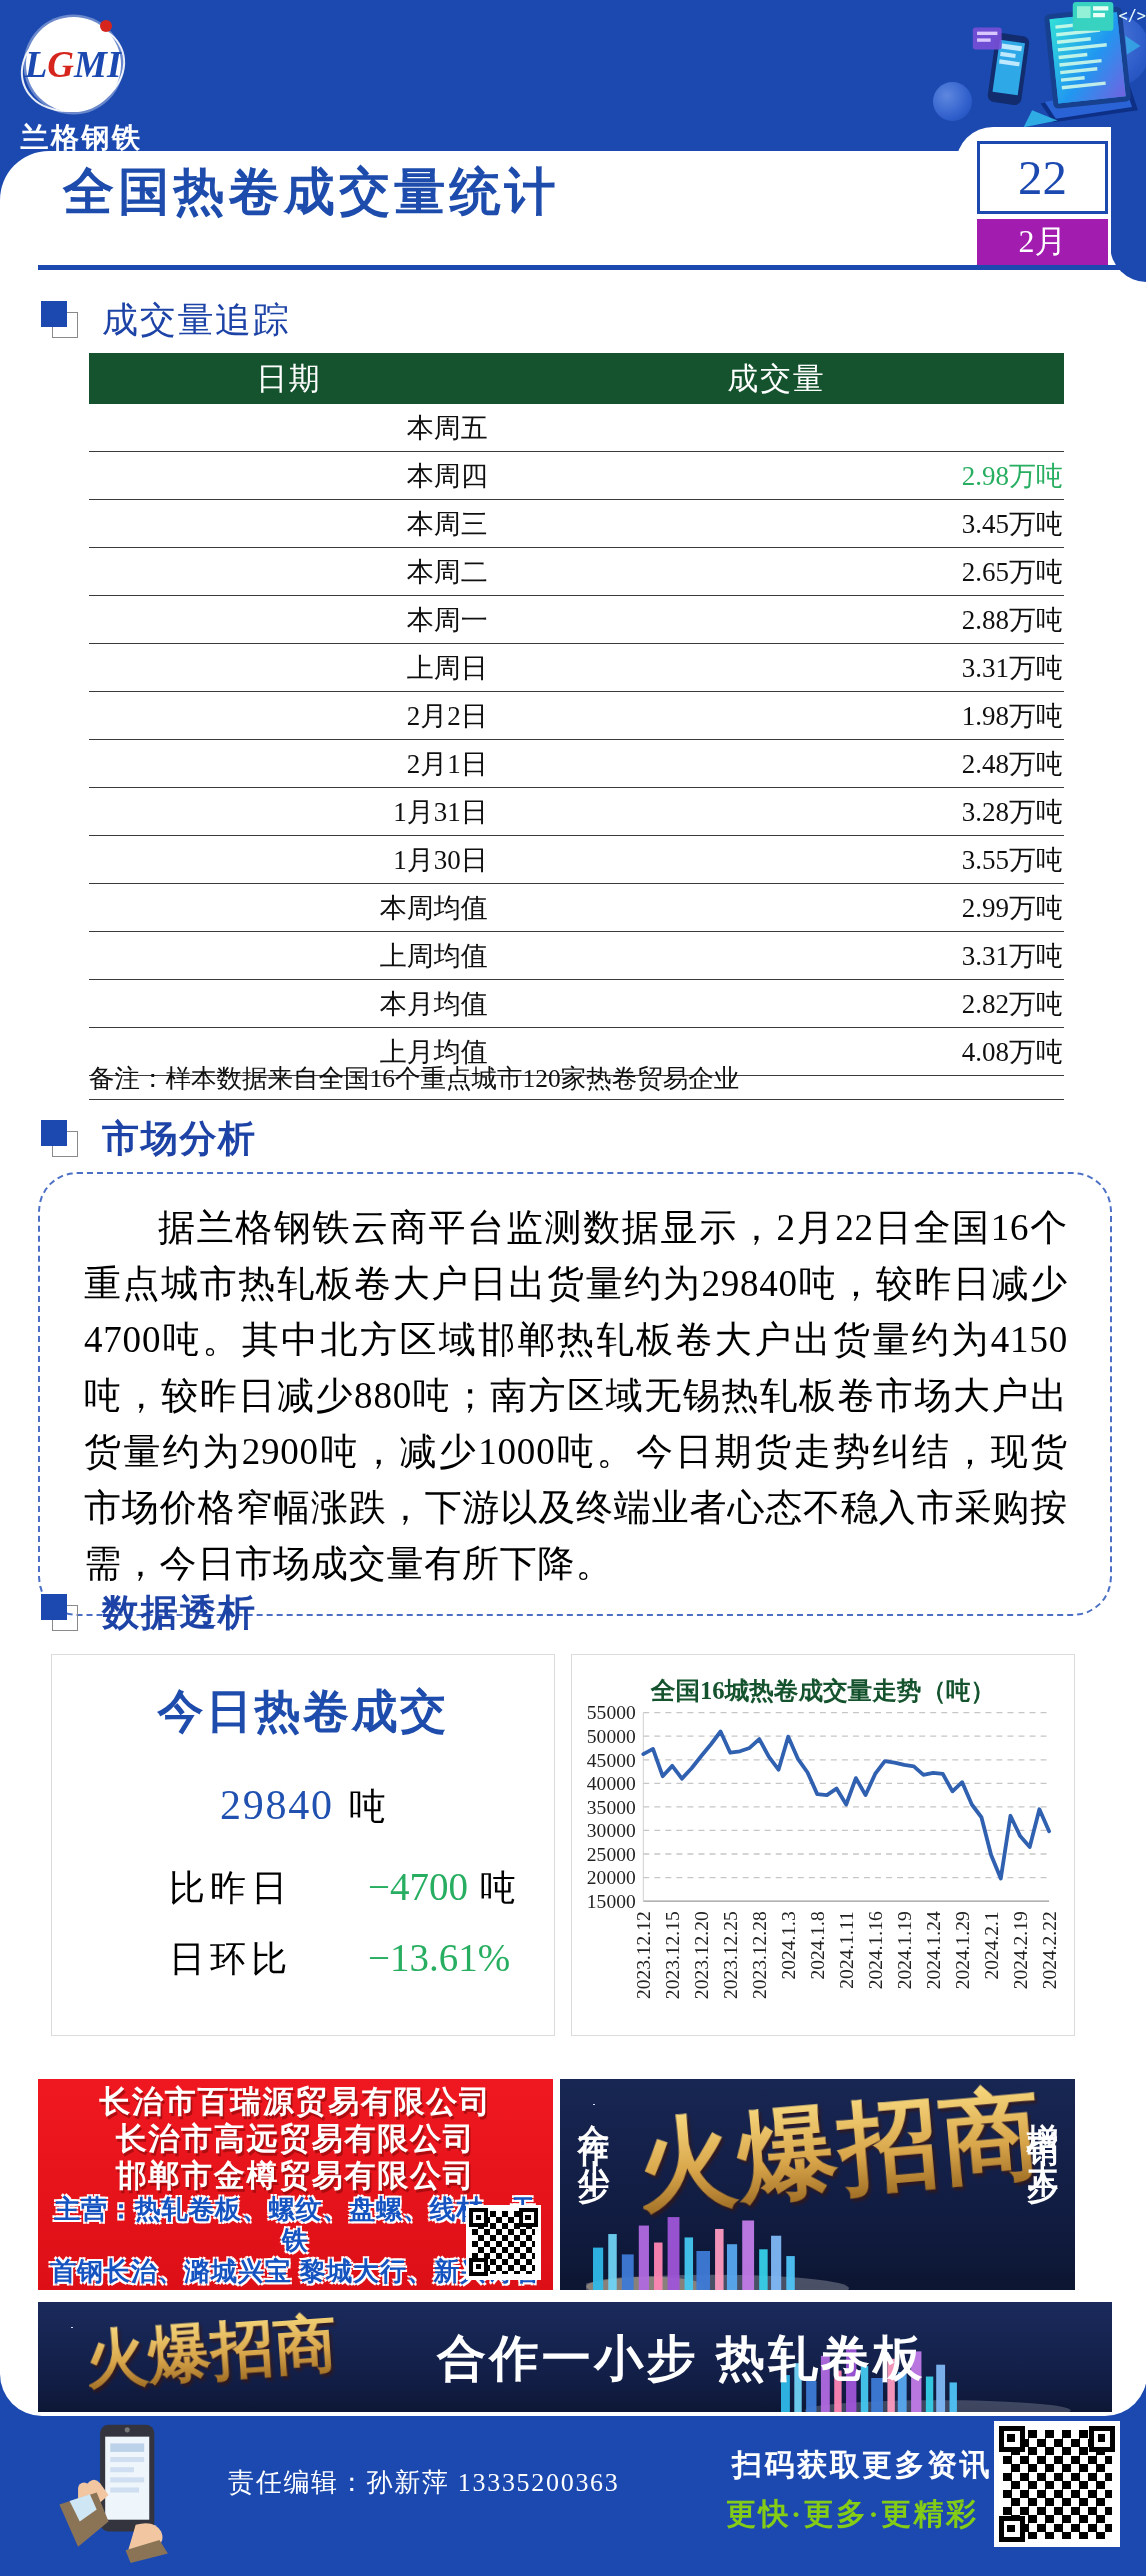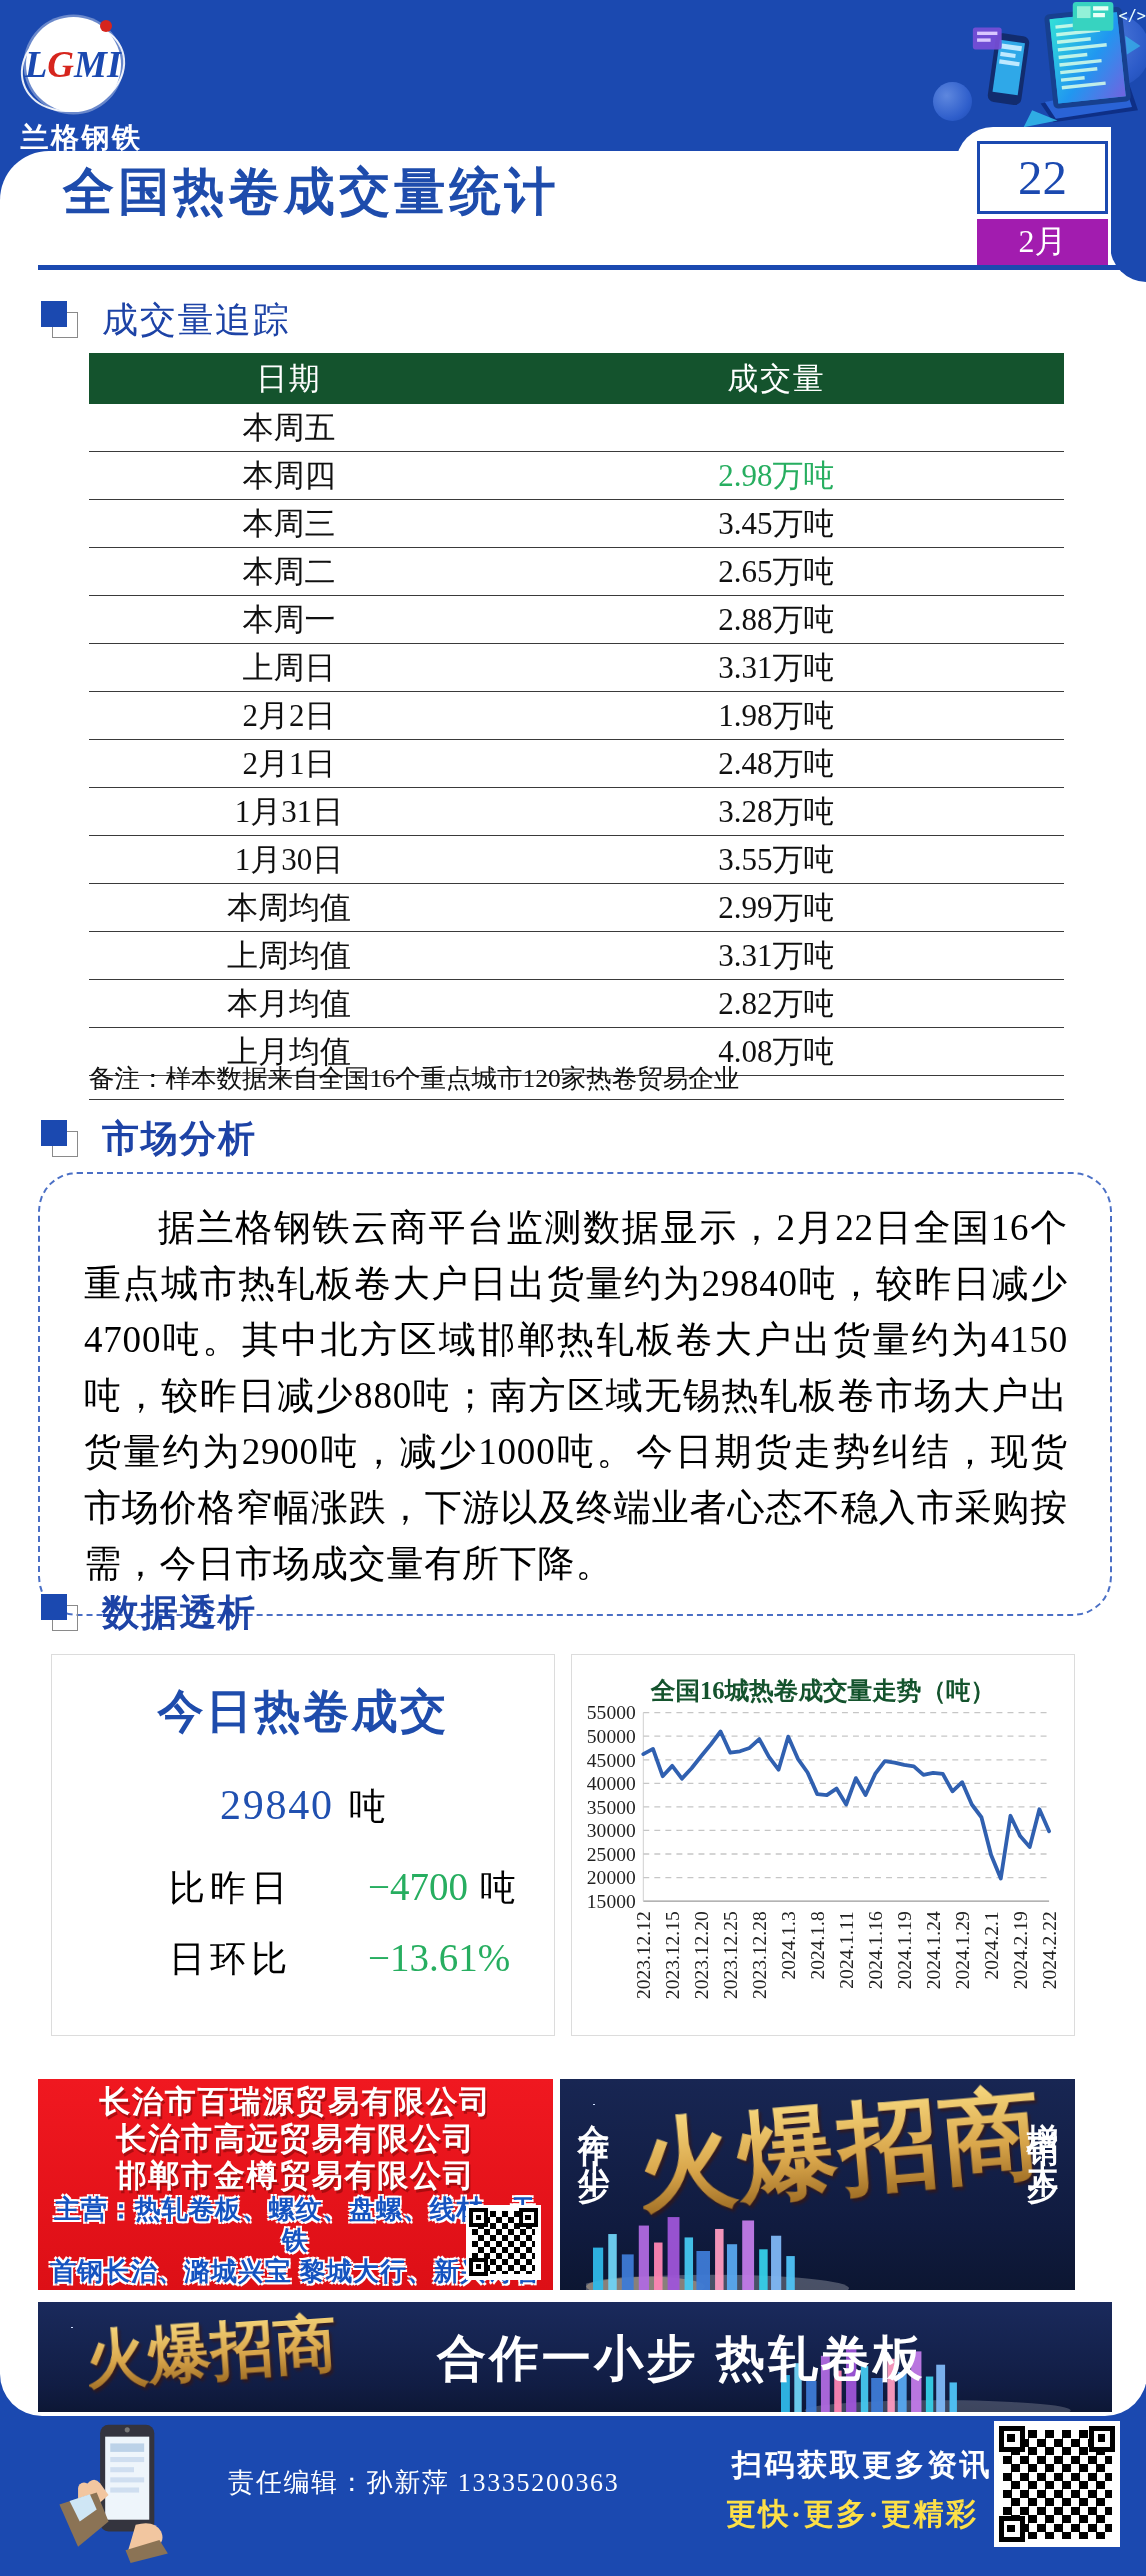--- a/index.html
+++ b/index.html
@@ -45,21 +45,21 @@
   .sec{position:absolute;left:41px;display:flex;align-items:center;gap:22px;z-index:5;}
   .bullet{position:relative;width:39px;height:39px;flex:0 0 auto;}
   .bullet::after{content:'';position:absolute;left:11px;top:11px;width:24px;height:24px;border:1.7px solid #8a8a8a;}
   .bullet::before{content:'';position:absolute;left:0;top:0;width:26px;height:26px;background:#1B49B0;z-index:1;}
   .sec-label{font-size:36px;color:#1D43A6;letter-spacing:1.7px;}
   .sec.bold .sec-label{font-weight:bold;font-size:37px;}
   .sec1{top:296px}.sec2{top:1114px}.sec3{top:1588px}
   
   .vtable{position:absolute;left:89px;top:353px;width:975px;z-index:5;border-collapse:collapse;}
   .vtable thead th{background:#14532d;color:#fff;font-size:31px;font-weight:normal;height:49px;letter-spacing:1.7px;}
-  .vtable td{height:45px;font-size:31px;text-align:center;color:#101010;border-bottom:1.7px solid #3a3a3a;font-family:Liberation Serif, serif;}
+  .vtable td{height:45px;font-size:27px;text-align:right;color:#101010;border-bottom:1.7px solid #3a3a3a;font-family:Liberation Serif, serif;}
   .vtable .c1{width:41%;} .vtable .c2{width:59%;}
   .vtable td.green{color:#27AE60;}
   .tnote{position:absolute;left:89px;top:1058px;width:975px;height:42px;z-index:5;font-size:25.5px;color:#111;
         display:flex;align-items:center;border-bottom:1.7px solid #3a3a3a;box-sizing:border-box;}
   
   .analysis{position:absolute;left:38px;top:1172px;width:1074px;box-sizing:border-box;z-index:5;
         border:2.5px dashed #4A6FC5;border-radius:39px;padding:25.5px 42px 22px 44px;}
   .analysis p{margin:0;font-size:37px;line-height:56px;color:#000;text-indent:2em;text-align:justify;letter-spacing:0.8px;}
   
   .stats{position:absolute;left:51px;top:1654px;width:504px;height:382px;box-sizing:border-box;
@@ -114,21 +114,21 @@
   .skyline{position:absolute;bottom:0;z-index:1;}
   .ad-wide{position:absolute;left:38px;top:2302px;width:1074px;height:110px;z-index:5;overflow:hidden;
         background:linear-gradient(180deg,#1A2A5C 0%,#111D44 75%,#0D1735 100%);
         font-family:"Liberation Sans","DejaVu Sans",sans-serif;}
   .gh-wide{left:47px;top:6.8px;font-size:63px;transform:rotate(-4deg);}
   .wide-slogan{position:absolute;left:399px;top:24px;z-index:3;color:#fff;font-weight:900;font-size:49px;letter-spacing:3.4px;}
   
   .hands{position:absolute;left:34px;top:53px;}
   .editor{position:absolute;left:228px;top:95px;font-size:26px;color:#fff;letter-spacing:1.7px;}
   .f-slogan1{position:absolute;left:732px;top:75px;font-size:30px;font-weight:bold;color:#fff;letter-spacing:2.5px;}
-  .f-slogan2{position:absolute;left:726px;top:124px;font-size:30px;font-weight:bold;color:#fde047;letter-spacing:2.5px;}
+  .f-slogan2{position:absolute;left:726px;top:124px;font-size:30px;font-weight:bold;color:#84cc16;letter-spacing:2.5px;}
   .qr-footer{left:994px;top:51px;width:126px;height:126px;position:absolute;}
   .qr-footer .checker{inset:8.5px;background:repeating-conic-gradient(#000 0% 25%,#fff 0% 50%) 0 0/17px 17px;}
   .qr-footer .f{width:25.5px;height:25.5px;border:5.1px solid #000;}
   .qr-footer .f::before{left:3.4px;top:3.4px;width:7.6px;height:7.6px;}
   .qr-footer .f1{left:5.1px;top:5.1px}.qr-footer .f2{right:5.1px;top:5.1px}.qr-footer .f3{left:5.1px;bottom:5.1px}
 </style>
 </head>
 <body>
 
 <div class="page">

